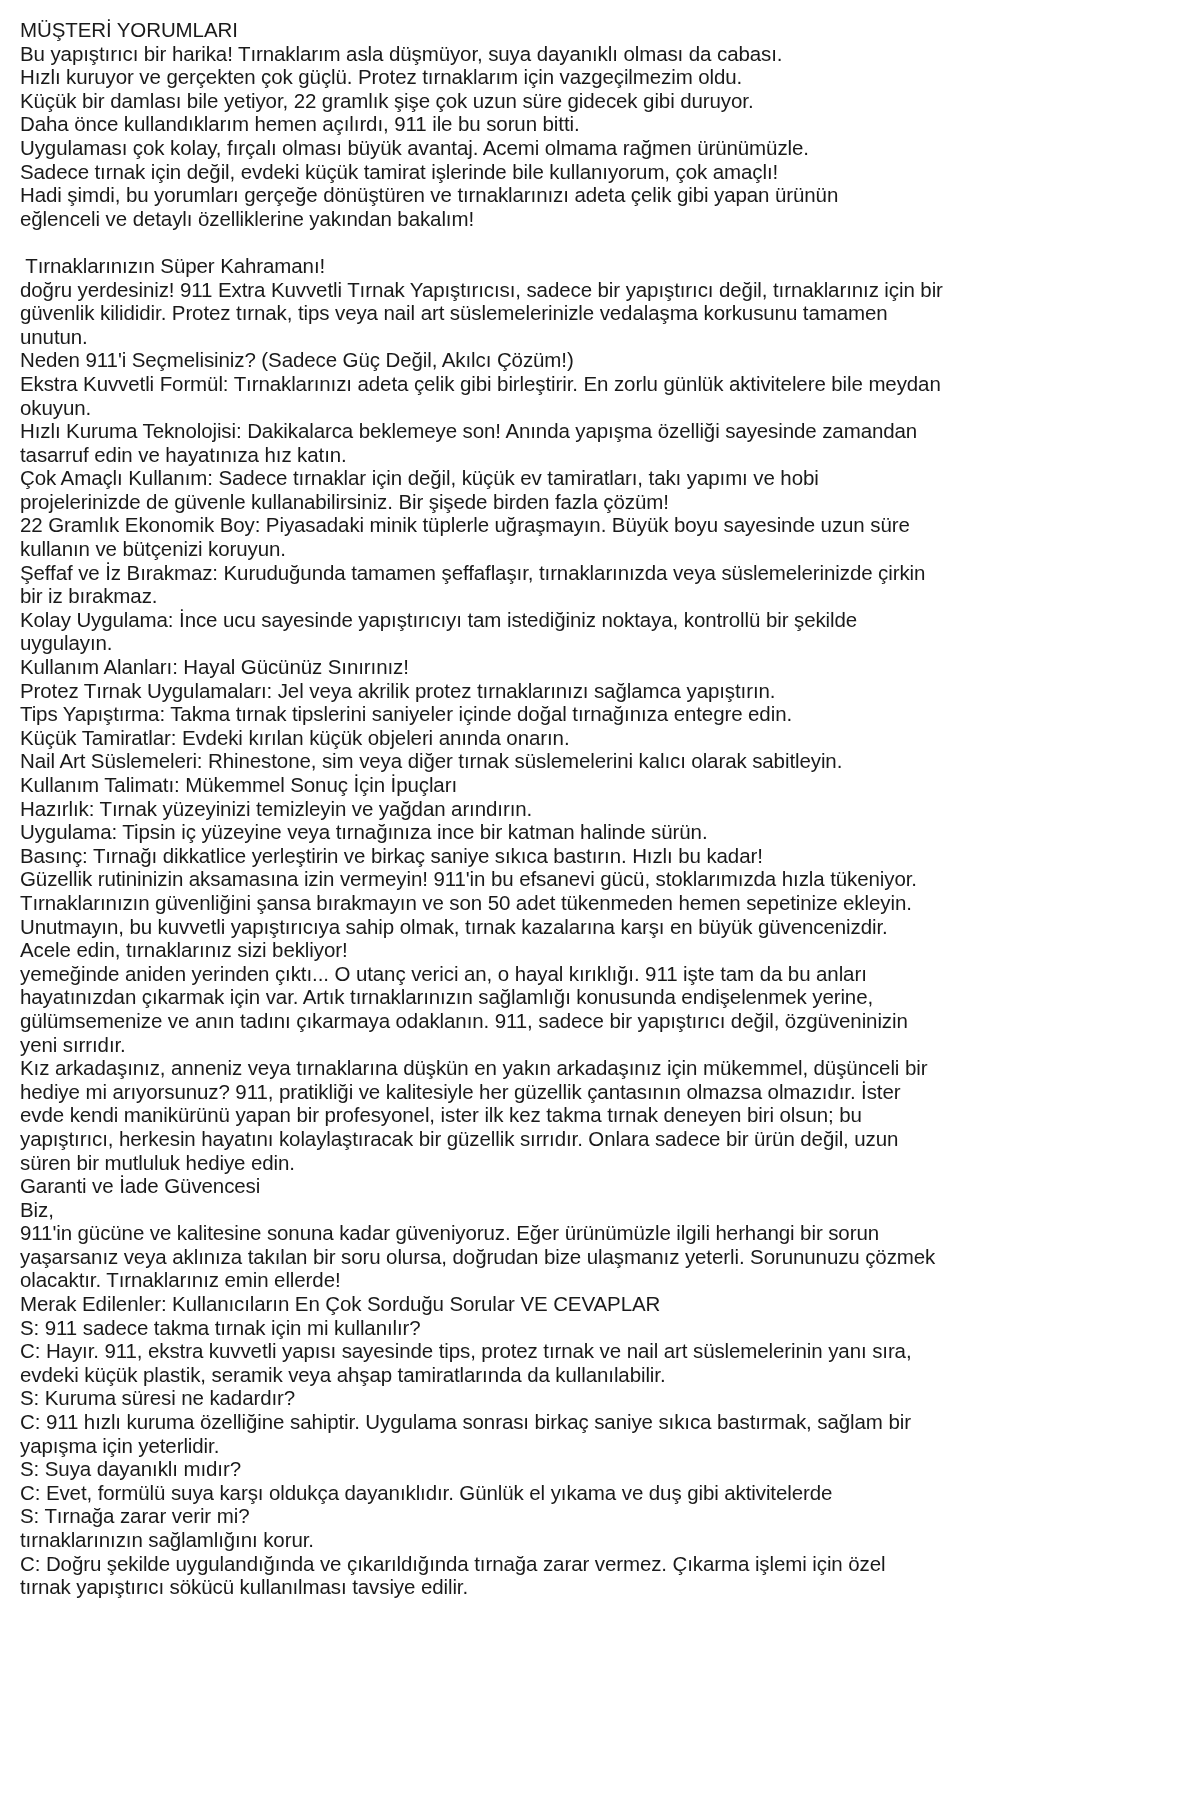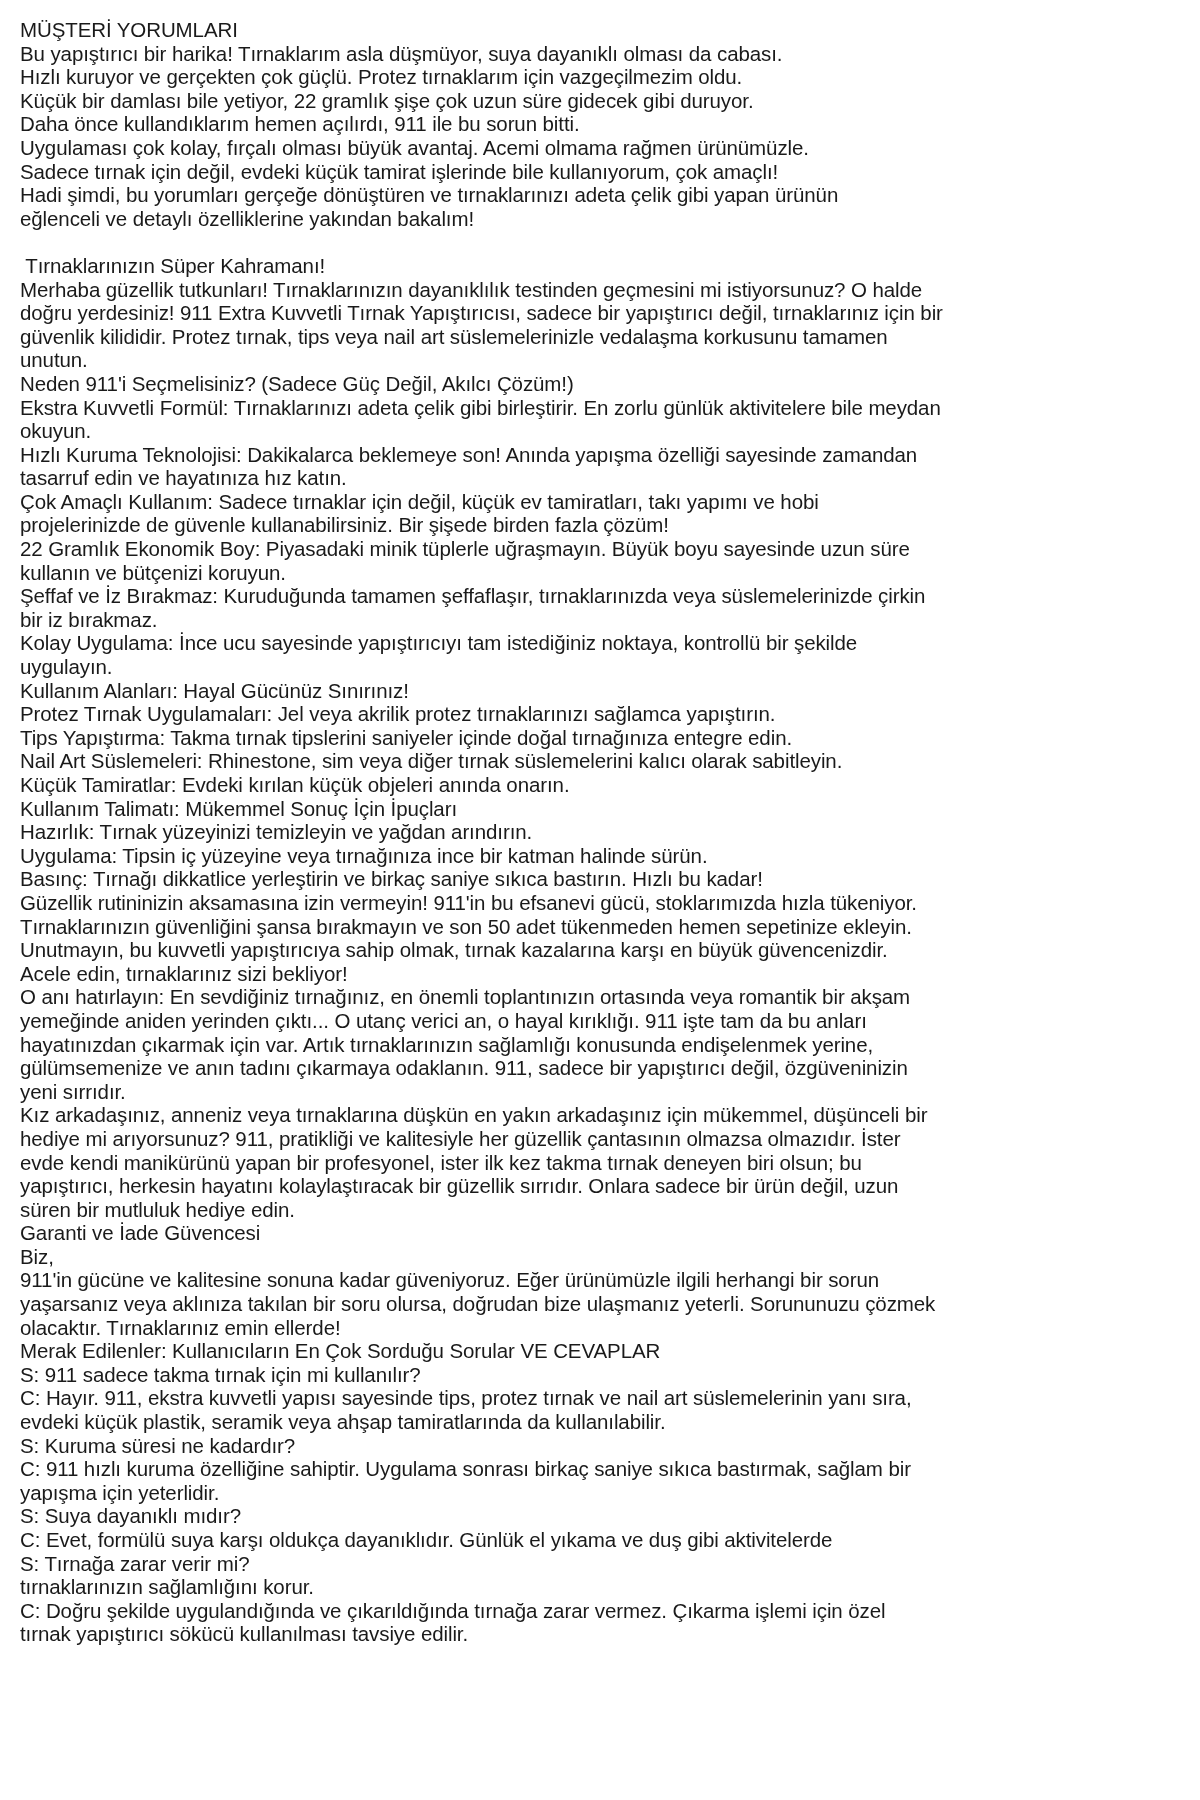--- a/index.html
+++ b/index.html
@@ -54,21 +54,20 @@
         <span class="line">Küçük bir damlası bile yetiyor, 22 gramlık şişe çok uzun süre gidecek gibi duruyor.</span>
         <span class="line">Daha önce kullandıklarım hemen açılırdı, 911 ile bu sorun bitti.</span>
         <span class="line">Uygulaması çok kolay, fırçalı olması büyük avantaj. Acemi olmama rağmen ürünümüzle.</span>
         <span class="line">Sadece tırnak için değil, evdeki küçük tamirat işlerinde bile kullanıyorum, çok amaçlı!</span>
         <span class="line">Hadi şimdi, bu yorumları gerçeğe dönüştüren ve tırnaklarınızı adeta çelik gibi yapan ürünün</span>
         <span class="line">eğlenceli ve detaylı özelliklerine yakından bakalım!</span>
       </div>
       <span class="spacer"></span>
       <div class="block">
         <span class="line"> Tırnaklarınızın Süper Kahramanı!</span>
-        <span class="line">Merhaba güzellik tutkunları! Tırnaklarınızın dayanıklılık testinden geçmesini mi istiyorsunuz? O halde</span>
         <span class="line">doğru yerdesiniz! 911 Extra Kuvvetli Tırnak Yapıştırıcısı, sadece bir yapıştırıcı değil, tırnaklarınız için bir</span>
         <span class="line">güvenlik kilididir. Protez tırnak, tips veya nail art süslemelerinizle vedalaşma korkusunu tamamen</span>
         <span class="line">unutun.</span>
       </div>
       <div class="block">
         <span class="line">Neden 911'i Seçmelisiniz? (Sadece Güç Değil, Akılcı Çözüm!)</span>
         <span class="line">Ekstra Kuvvetli Formül: Tırnaklarınızı adeta çelik gibi birleştirir. En zorlu günlük aktivitelere bile meydan</span>
         <span class="line">okuyun.</span>
         <span class="line">Hızlı Kuruma Teknolojisi: Dakikalarca beklemeye son! Anında yapışma özelliği sayesinde zamandan</span>
         <span class="line">tasarruf edin ve hayatınıza hız katın.</span>
@@ -78,37 +77,36 @@
         <span class="line">kullanın ve bütçenizi koruyun.</span>
         <span class="line">Şeffaf ve İz Bırakmaz: Kuruduğunda tamamen şeffaflaşır, tırnaklarınızda veya süslemelerinizde çirkin</span>
         <span class="line">bir iz bırakmaz.</span>
         <span class="line">Kolay Uygulama: İnce ucu sayesinde yapıştırıcıyı tam istediğiniz noktaya, kontrollü bir şekilde</span>
         <span class="line">uygulayın.</span>
       </div>
       <div class="block">
         <span class="line">Kullanım Alanları: Hayal Gücünüz Sınırınız!</span>
         <span class="line">Protez Tırnak Uygulamaları: Jel veya akrilik protez tırnaklarınızı sağlamca yapıştırın.</span>
         <span class="line">Tips Yapıştırma: Takma tırnak tipslerini saniyeler içinde doğal tırnağınıza entegre edin.</span>
+        <span class="line">Küçük Tamiratlar: Evdeki kırılan küçük objeleri anında onarın.</span>
         <span class="line">Nail Art Süslemeleri: Rhinestone, sim veya diğer tırnak süslemelerini kalıcı olarak sabitleyin.</span>
-        <span class="line">Küçük Tamiratlar: Evdeki kırılan küçük objeleri anında onarın.</span>
       </div>
       <div class="block">
         <span class="line">Kullanım Talimatı: Mükemmel Sonuç İçin İpuçları</span>
         <span class="line">Hazırlık: Tırnak yüzeyinizi temizleyin ve yağdan arındırın.</span>
         <span class="line">Uygulama: Tipsin iç yüzeyine veya tırnağınıza ince bir katman halinde sürün.</span>
         <span class="line">Basınç: Tırnağı dikkatlice yerleştirin ve birkaç saniye sıkıca bastırın. Hızlı bu kadar!</span>
       </div>
       <div class="block">
         <span class="line">Güzellik rutininizin aksamasına izin vermeyin! 911'in bu efsanevi gücü, stoklarımızda hızla tükeniyor.</span>
         <span class="line">Tırnaklarınızın güvenliğini şansa bırakmayın ve son 50 adet tükenmeden hemen sepetinize ekleyin.</span>
         <span class="line">Unutmayın, bu kuvvetli yapıştırıcıya sahip olmak, tırnak kazalarına karşı en büyük güvencenizdir.</span>
         <span class="line">Acele edin, tırnaklarınız sizi bekliyor!</span>
       </div>
       <div class="block">
-        <span class="line">O anı hatırlayın: En sevdiğiniz tırnağınız, en önemli toplantınızın ortasında veya romantik bir akşam</span>
         <span class="line">yemeğinde aniden yerinden çıktı... O utanç verici an, o hayal kırıklığı. 911 işte tam da bu anları</span>
         <span class="line">hayatınızdan çıkarmak için var. Artık tırnaklarınızın sağlamlığı konusunda endişelenmek yerine,</span>
         <span class="line">gülümsemenize ve anın tadını çıkarmaya odaklanın. 911, sadece bir yapıştırıcı değil, özgüveninizin</span>
         <span class="line">yeni sırrıdır.</span>
       </div>
       <div class="block">
         <span class="line">Kız arkadaşınız, anneniz veya tırnaklarına düşkün en yakın arkadaşınız için mükemmel, düşünceli bir</span>
         <span class="line">hediye mi arıyorsunuz? 911, pratikliği ve kalitesiyle her güzellik çantasının olmazsa olmazıdır. İster</span>
         <span class="line">evde kendi manikürünü yapan bir profesyonel, ister ilk kez takma tırnak deneyen biri olsun; bu</span>
         <span class="line">yapıştırıcı, herkesin hayatını kolaylaştıracak bir güzellik sırrıdır. Onlara sadece bir ürün değil, uzun</span>

